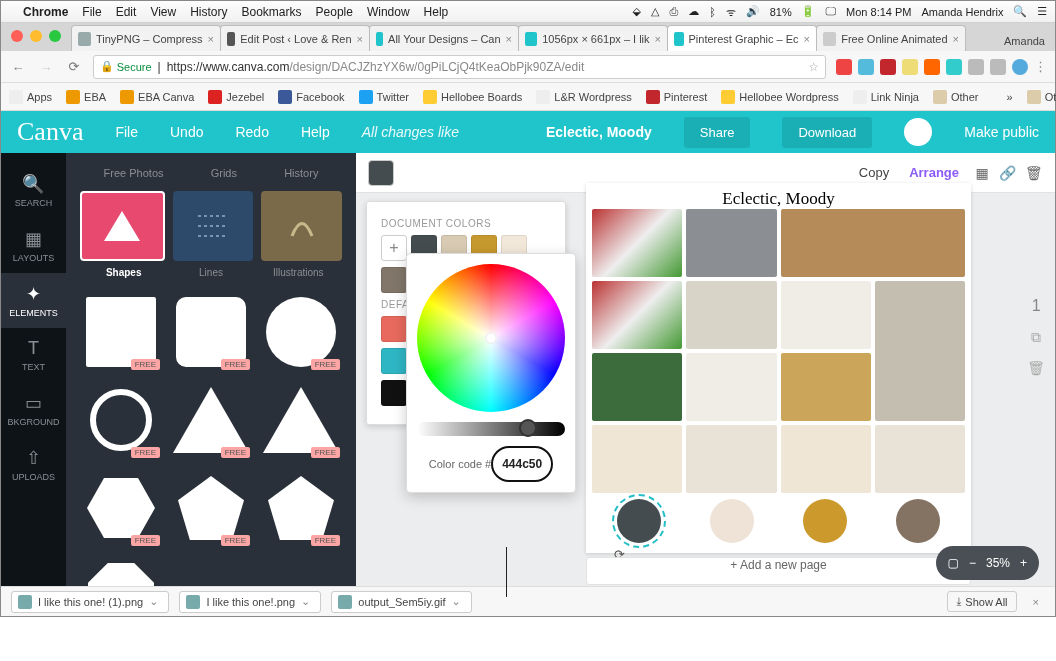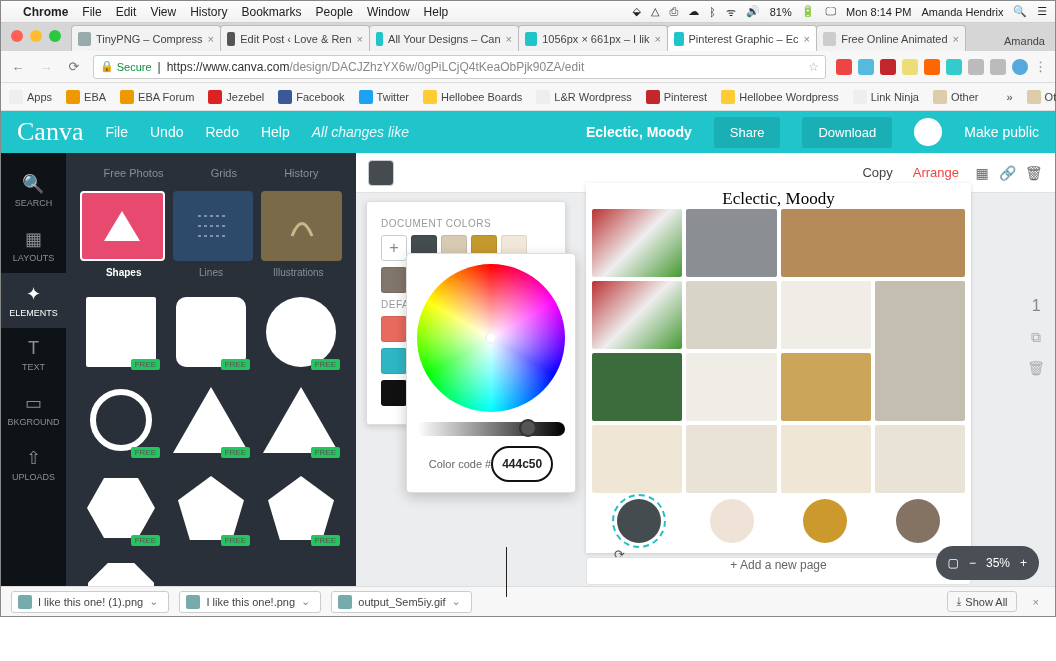--- a/index.html
+++ b/index.html
@@ -34,21 +34,21 @@
 .omnibox .star { margin-left: auto; color: #aaa; }
 .ext-icons { display: flex; gap: 6px; align-items: center; }
 .ext-icons .ei { width: 16px; height: 16px; border-radius: 3px; }
 
 .bookmarks-bar { height: 28px; background: #f7f7f7; border-bottom: 1px solid #ddd; display: flex; align-items: center; padding: 0 8px; gap: 14px; font-size: 11px; color: #444; }
 .bookmarks-bar .bm { display: flex; align-items: center; gap: 4px; white-space: nowrap; }
 .bookmarks-bar .bm .bi { width: 14px; height: 14px; border-radius: 2px; }
 .bookmarks-bar .spacer { flex: 1; }
 
 
-.canva-header { height: 42px; background: #20c4cb; display: flex; align-items: center; padding: 0 16px; gap: 22px; font-size: 14px; color: #fff; }
+.canva-header { height: 42px; background: #20c4cb; display: flex; align-items: center; padding: 0 16px; gap: 32px; font-size: 14px; color: #fff; }
 .canva-logo { font-family: "Brush Script MT", cursive; font-size: 26px; font-weight: 400; }
 .canva-header .menu-item { cursor: pointer; }
 .canva-header .saved { font-style: italic; opacity: 0.9; }
 .canva-header .spacer { flex: 1; }
 .canva-header .design-name { font-weight: 600; }
 .canva-header .btn { background: #1aafb5; padding: 8px 16px; border-radius: 3px; font-size: 13px; }
 .canva-header .avatar { width: 28px; height: 28px; border-radius: 50%; background: #fff; }
 
 .canva-body { display: flex; height: 463px; position: relative; }
 
@@ -67,37 +67,37 @@
 .sp-cat-shapes { background: #e84a6f; border: 2px solid #fff; }
 .sp-cat-lines { background: #2d4a6b; }
 .sp-cat-illus { background: #7a6a4a; }
 .sp-cat .tri { width: 0; height: 0; border-left: 18px solid transparent; border-right: 18px solid transparent; border-bottom: 30px solid #fff; }
 .sp-cat-labels { display: flex; font-size: 10px; color: #8a8f94; margin-bottom: 14px; }
 .sp-cat-labels span { flex: 1; text-align: center; }
 .sp-cat-labels .active { color: #fff; font-weight: 600; }
 
 .shapes-grid { display: grid; grid-template-columns: repeat(3,1fr); gap: 8px; }
 .shape-cell { background: transparent; height: 80px; position: relative; display: flex; align-items: center; justify-content: center; }
-.shape-cell .free { position: absolute; bottom: 2px; right: 2px; background: #22c55e; color: #555; font-size: 8px; padding: 1px 4px; border-radius: 2px; }
+.shape-cell .free { position: absolute; bottom: 2px; right: 2px; background: #fca5a5; color: #555; font-size: 8px; padding: 1px 4px; border-radius: 2px; }
 .sq-fill { width: 70px; height: 70px; background: #fff; border-radius: 2px; }
 .sq-round { width: 70px; height: 70px; background: #fff; border-radius: 10px; }
 .circ-fill { width: 70px; height: 70px; background: #fff; border-radius: 50%; }
 .circ-outline { width: 62px; height: 62px; border: 6px solid #fff; border-radius: 50%; }
 .tri-fill { width: 0; height: 0; border-left: 38px solid transparent; border-right: 38px solid transparent; border-bottom: 66px solid #fff; }
 .hex-fill { width: 68px; height: 60px; background: #fff; clip-path: polygon(25% 0,75% 0,100% 50%,75% 100%,25% 100%,0 50%); }
 .pent-fill { width: 66px; height: 64px; background: #fff; clip-path: polygon(50% 0,100% 38%,82% 100%,18% 100%,0 38%); }
 .oct-fill { width: 66px; height: 66px; background: #fff; clip-path: polygon(30% 0,70% 0,100% 30%,100% 70%,70% 100%,30% 100%,0 70%,0 30%); }
 
 
 .canvas-area { flex: 1; background: #ecedee; position: relative; overflow: hidden; }
 .context-bar { height: 40px; background: #fff; border-bottom: 1px solid #e2e2e2; display: flex; align-items: center; padding: 0 12px; gap: 8px; }
 .color-chip { width: 26px; height: 26px; border-radius: 4px; border: 1px solid #ccc; }
 .context-bar .spacer { flex: 1; }
 .context-bar .ctx-act { font-size: 13px; color: #444; padding: 0 6px; cursor: pointer; }
-.context-bar .ctx-act.disabled { color: #ef4444; }
+.context-bar .ctx-act.disabled { color: #8b5cf6; font-weight: bold; }
 .context-bar .ci { width: 18px; height: 18px; display: inline-flex; align-items: center; justify-content: center; color: #666; font-size: 14px; }
 
 
 .color-popover { position: absolute; left: 10px; top: 48px; width: 200px; background: #fff; border: 1px solid #ddd; border-radius: 3px; padding: 12px 14px; box-shadow: 0 2px 6px rgba(0,0,0,.15); z-index: 5; }
 .cp-label { font-size: 10px; letter-spacing: .5px; color: #999; margin: 4px 0 6px; }
 .cp-row { display: flex; gap: 4px; margin-bottom: 6px; }
 .cp-sw { width: 26px; height: 26px; border-radius: 3px; border: 1px solid rgba(0,0,0,.08); }
 .cp-add { width: 26px; height: 26px; border: 1px solid #ccc; border-radius: 3px; display: flex; align-items: center; justify-content: center; color: #888; font-size: 16px; }
 
 .color-wheel-pop { position: absolute; left: 50px; top: 100px; width: 170px; background: #fff; border: 1px solid #ddd; border-radius: 4px; padding: 10px; box-shadow: 0 4px 14px rgba(0,0,0,.2); z-index: 10; }
@@ -259,21 +259,21 @@
     <span class="bm">
           <span class="bi" style="background:#eee"></span>
           <span>Apps</span>
         </span>
     <span class="bm">
           <span class="bi" style="background:#e90"></span>
           <span>EBA</span>
         </span>
     <span class="bm">
           <span class="bi" style="background:#e90"></span>
-          <span>EBA Forum</span>
+          <span>EBA Canva</span>
         </span>
     <span class="bm">
           <span class="bi" style="background:#d22"></span>
           <span>Jezebel</span>
         </span>
     <span class="bm">
           <span class="bi" style="background:#3b5998"></span>
           <span>Facebook</span>
         </span>
     <span class="bm">

